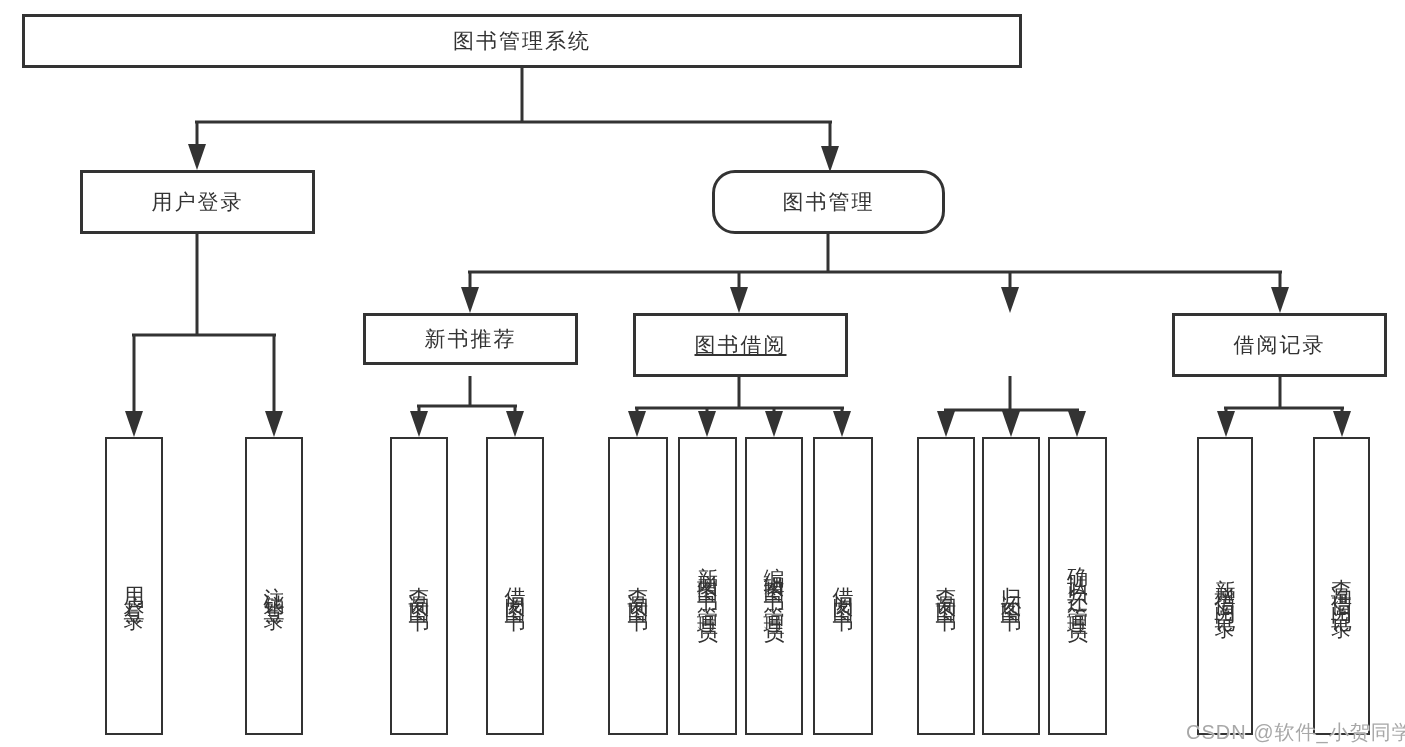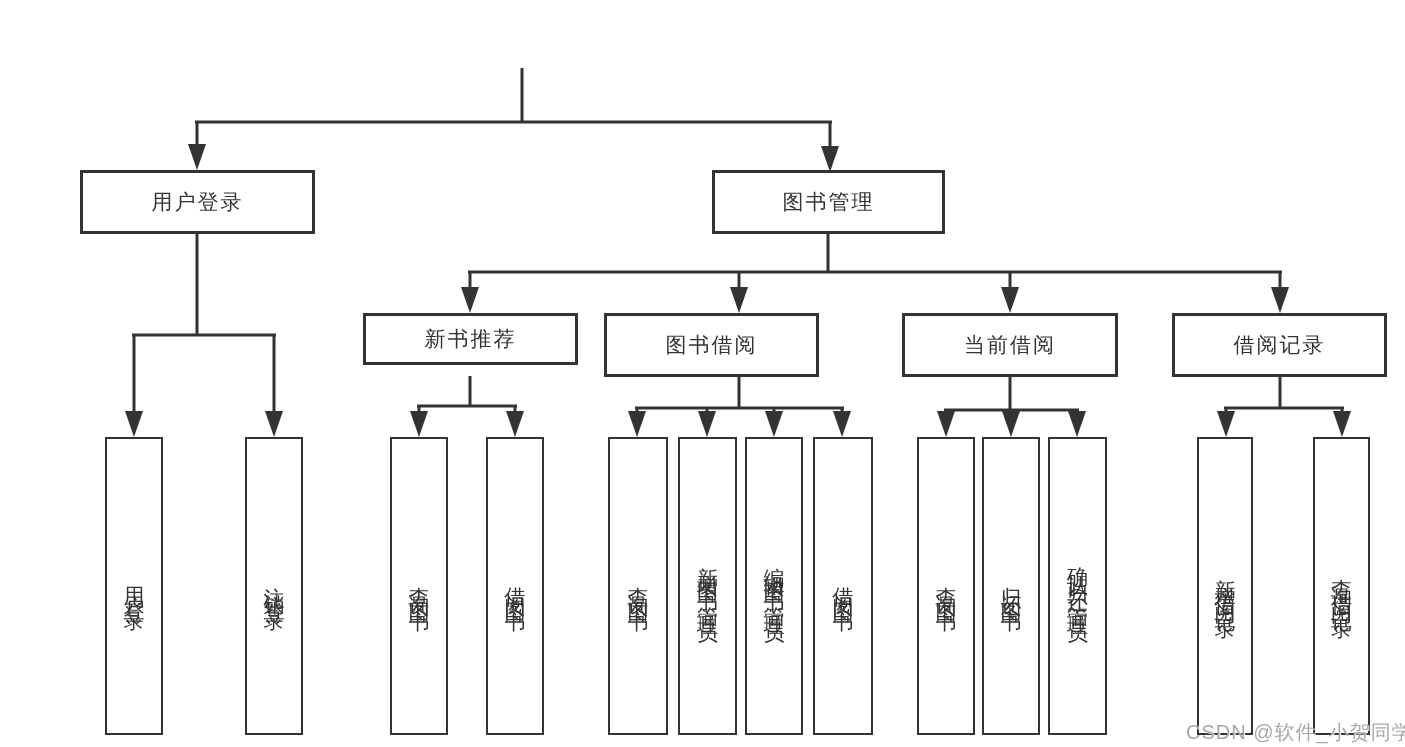--- a/index.html
+++ b/index.html
@@ -132,27 +132,27 @@
     <g>
       <line x1="1280" y1="376" x2="1280" y2="409"></line>
       <line x1="1224" y1="408" x2="1344" y2="408"></line>
       <line x1="1226" y1="407" x2="1226" y2="413"></line>
       <polygon points="1217,411 1235,411 1226,437"></polygon>
       <line x1="1342" y1="407" x2="1342" y2="413"></line>
       <polygon points="1333,411 1351,411 1342,437"></polygon>
     </g>
   </svg>
 
+  <div class="node" style="left:22px; top:14px; width:1000px; height:54px;">图书管理系统</div>
 
   <div class="node" style="left:80px; top:170px; width:235px; height:64px;">用户登录</div>
-  <div class="node" style="left:712px; top:170px; width:233px; height:64px;">图书管理</div>
+  <div class="node" style="left:712px; top:170px; width:233px; height:64px;border-radius:23px;">图书管理</div>
 
   <div class="node" style="left:363px; top:313px; width:215px; height:52px;">新书推荐</div>
-  <div class="node" style="left:604px; top:313px; width:215px; height:64px;">图书借阅</div>
-  <div class="node" style="left:902px; top:313px; width:216px; height:64px;">当前借阅</div>
+  <div class="node" style="left:633px; top:313px; width:215px; height:64px;text-decoration:underline;">图书借阅</div>
   <div class="node" style="left:1172px; top:313px; width:215px; height:64px;">借阅记录</div>
 
   <div class="node leaf" style="left:105px;">用户登录</div>
   <div class="node leaf" style="left:245px;">注销登录</div>
 
   <div class="node leaf" style="left:390px;">查询图书</div>
   <div class="node leaf" style="left:486px;">借阅图书</div>
 
   <div class="node leaf" style="left:608px; width:60px;">查询图书</div>
   <div class="node leaf" style="left:678px; width:59px;">新增图书（管理员）</div>

